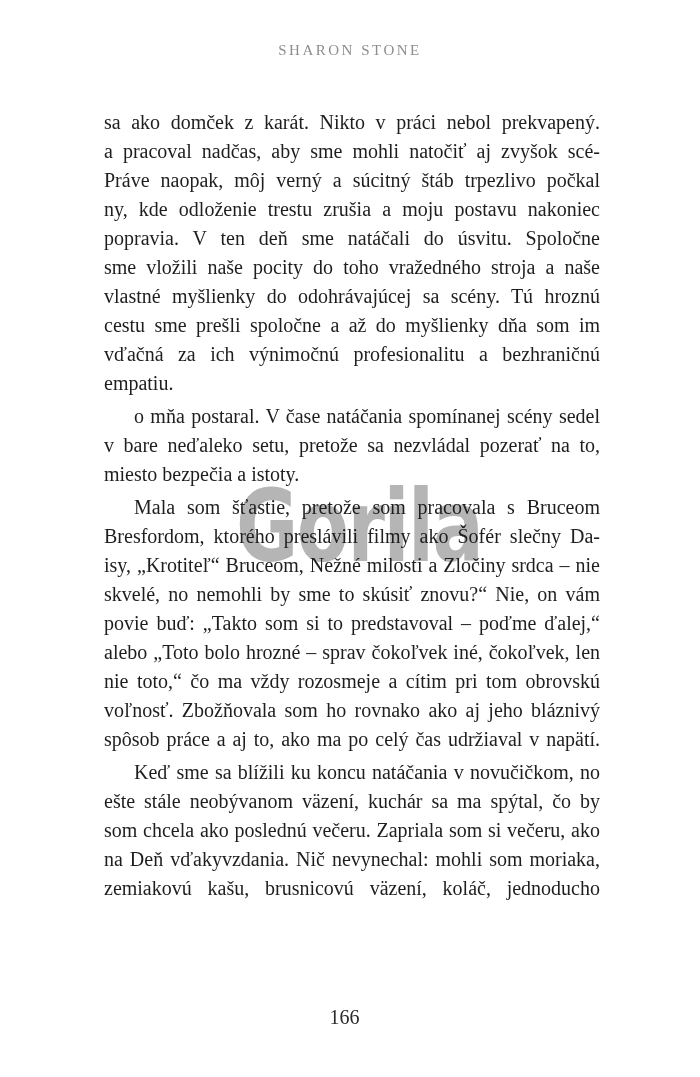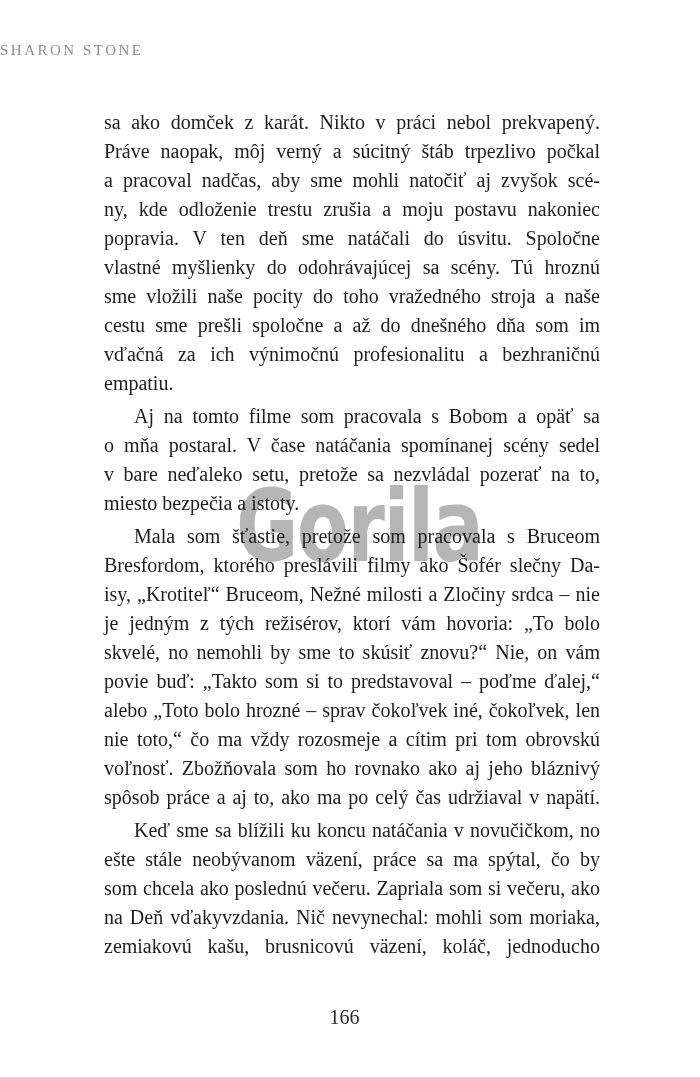--- a/index.html
+++ b/index.html
@@ -13,20 +13,21 @@
     height: 1077px;
     background: #ffffff;
     overflow: hidden;
     font-family: "Liberation Serif", "DejaVu Serif", serif;
   }
   .running-head {
     position: absolute;
     top: 42px;
     left: 0;
     width: 700px;
+    text-align: center;
     font-size: 15px;
     letter-spacing: 2.5px;
     color: #8d8d8d;
     font-weight: normal;
   }
   .watermark {
     position: absolute;
     top: 477px;
     left: 236px;
     z-index: 0;
@@ -80,51 +81,49 @@
 <body>
 
 <div class="page">
   <div class="running-head">SHARON STONE</div>
 
   <div class="watermark">Gorila</div>
 
   <div class="body-text">
       <div class="para">
         <div class="line"><span>sa ako domček z karát. Nikto v práci nebol prekvapený.</span></div>
+        <div class="line"><span>a pracoval nadčas, aby sme mohli natočiť aj zvyšok scé-</span></div>
         <div class="line"><span>Práve naopak, môj verný a súcitný štáb trpezlivo počkal</span></div>
-        <div class="line"><span>a pracoval nadčas, aby sme mohli natočiť aj zvyšok scé-</span></div>
         <div class="line"><span>ny, kde odloženie trestu zrušia a moju postavu nakoniec</span></div>
         <div class="line"><span>popravia. V ten deň sme natáčali do úsvitu. Spoločne</span></div>
+        <div class="line"><span>sme vložili naše pocity do toho vražedného stroja a naše</span></div>
         <div class="line"><span>vlastné myšlienky do odohrávajúcej sa scény. Tú hroznú</span></div>
-        <div class="line"><span>sme vložili naše pocity do toho vražedného stroja a naše</span></div>
-        <div class="line"><span>cestu sme prešli spoločne a až do dnešného dňa som im</span></div>
+        <div class="line"><span>cestu sme prešli spoločne a až do myšlienky dňa som im</span></div>
         <div class="line"><span>vďačná za ich výnimočnú profesionalitu a bezhraničnú</span></div>
         <div class="line lastline"><span>empatiu.</span></div>
       </div>
       <div class="para indent">
-        <div class="line"><span>Aj na tomto filme som pracovala s Bobom a opäť sa</span></div>
         <div class="line"><span>o mňa postaral. V čase natáčania spomínanej scény sedel</span></div>
         <div class="line"><span>v bare neďaleko setu, pretože sa nezvládal pozerať na to,</span></div>
         <div class="line lastline"><span>miesto bezpečia a istoty.</span></div>
       </div>
       <div class="para indent">
         <div class="line"><span>Mala som šťastie, pretože som pracovala s Bruceom</span></div>
         <div class="line"><span>Bresfordom, ktorého preslávili filmy ako </span><span class="it">Šofér slečny Da-</span></div>
         <div class="line"><span class="it">isy</span><span>, „</span><span class="it">Krotiteľ</span><span>“ </span><span class="it">Bruceom</span><span>, </span><span class="it">Nežné milosti</span><span> a </span><span class="it">Zločiny srdca</span><span> – nie</span></div>
-        <div class="line"><span>je jedným z tých režisérov, ktorí vám hovoria: „To bolo</span></div>
         <div class="line"><span>skvelé, no nemohli by sme to skúsiť znovu?“ Nie, on vám</span></div>
         <div class="line"><span>povie buď: „Takto som si to predstavoval – poďme ďalej,“</span></div>
         <div class="line"><span>alebo „Toto bolo hrozné – sprav čokoľvek iné, </span><span class="it">čokoľvek,</span><span> len</span></div>
         <div class="line"><span>nie toto,“ čo ma vždy rozosmeje a cítim pri tom obrovskú</span></div>
         <div class="line"><span>voľnosť. Zbožňovala som ho rovnako ako aj jeho bláznivý</span></div>
         <div class="line"><span>spôsob práce a aj to, ako ma po celý čas udržiaval v napätí.</span></div>
       </div>
       <div class="para indent">
         <div class="line"><span>Keď sme sa blížili ku koncu natáčania v novučičkom, no</span></div>
-        <div class="line"><span>ešte stále neobývanom väzení, práce sa ma spýtal, čo by</span></div>
+        <div class="line"><span>ešte stále neobývanom väzení, kuchár sa ma spýtal, čo by</span></div>
         <div class="line"><span>som chcela ako poslednú večeru. Zapriala som si večeru, ako</span></div>
         <div class="line"><span>na Deň vďakyvzdania. Nič nevynechal: mohli som moriaka,</span></div>
         <div class="line"><span>zemiakovú kašu, brusnicovú väzení, koláč, jednoducho</span></div>
       </div>
     </div>
 
   <div class="page-number">166</div>
 </div>
 
 </body></html>

